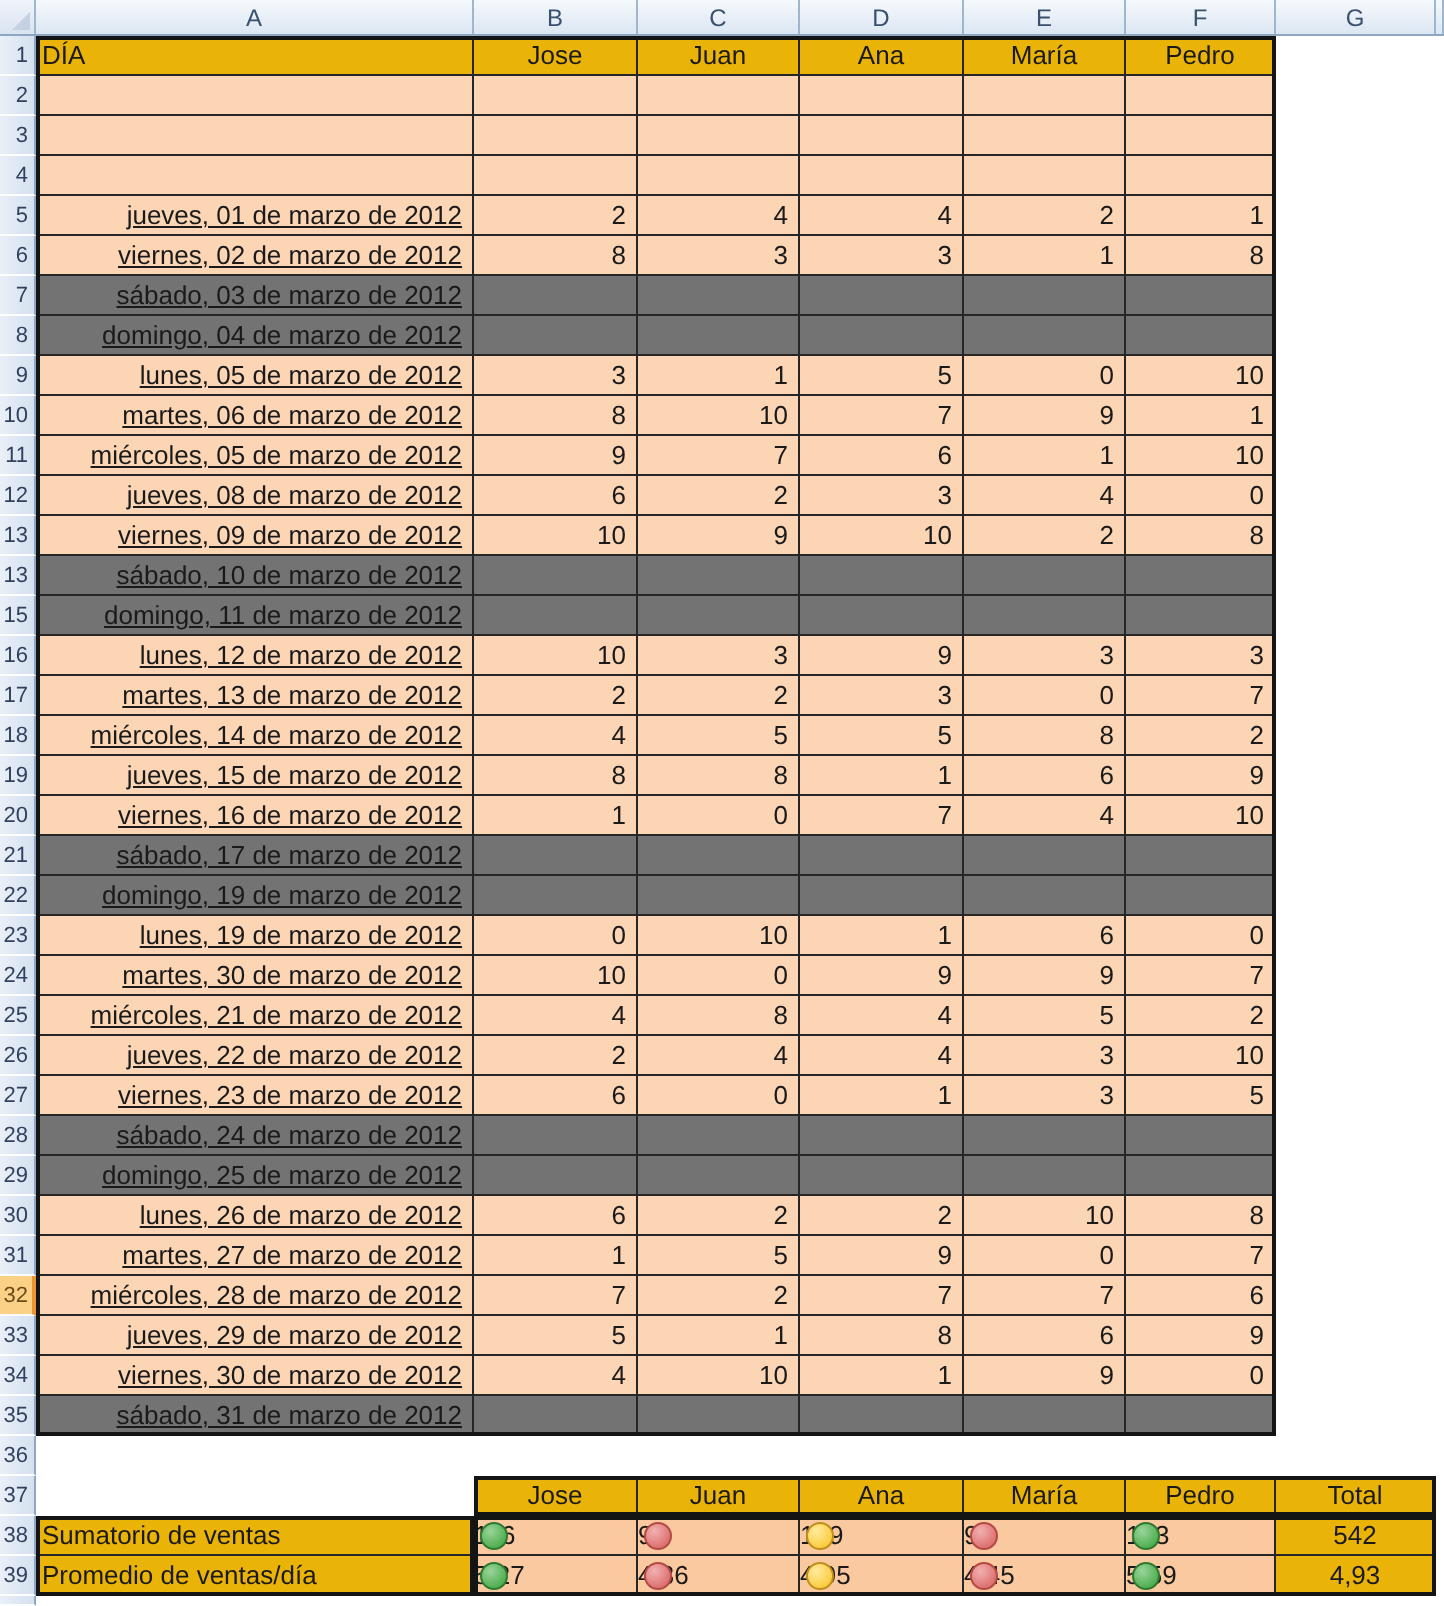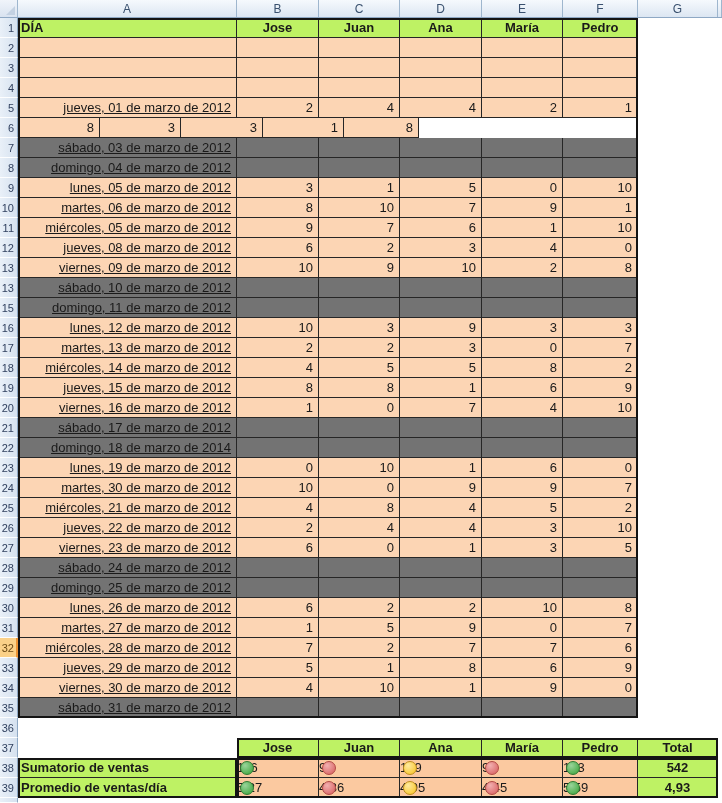--- a/index.html
+++ b/index.html
@@ -28,21 +28,21 @@
        border-right:1px solid #8EA8C4;border-bottom:1px solid #FDFEFF;
        font-size:11px;color:#31415F;display:flex;align-items:center;
        justify-content:flex-end;padding-right:3px;}
   .gut.active{background:#FBD188;color:#6B4A15;border-right:2px solid #ED9435;padding-right:2px;}
 
   .cell{box-sizing:border-box;height:20px;flex:none;
         border-right:1px solid #262626;border-bottom:1px solid #262626;
         font-size:13px;color:#1A1A1A;display:flex;align-items:center;overflow:hidden;}
   .light{background:#FCD5B4;}
   .wkend{background:#737373;}
-  .orange{background:#bef264;font-weight:bold;}
+  .orange{background:#eab308;font-weight:normal;}
   .blank{border-right:none;border-bottom:none;background:#fff;}
   .date{justify-content:flex-end;padding-right:5px;white-space:nowrap;text-decoration:underline;}
   .num{justify-content:flex-end;padding-right:5px;}
   .center{justify-content:center;text-align:center;}
   .label{padding-left:3px;white-space:nowrap;}
 
   .sumcell{background:#FBC9A0;position:relative;justify-content:flex-start;}
   .tl{position:absolute;left:3px;top:3px;width:12px;height:12px;border-radius:50%;box-sizing:content-box;}
   .tl.green{background:radial-gradient(circle at 35% 30%,#9AD49A,#4FAE4F 75%);border:1px solid #2F7A32;}
   .tl.red{background:radial-gradient(circle at 35% 30%,#F2B0B0,#DD7070 75%);border:1px solid #B34A45;}
@@ -120,20 +120,21 @@
         <div class="cell wB num light">2</div>
         <div class="cell wC num light">4</div>
         <div class="cell wD num light">4</div>
         <div class="cell wE num light">2</div>
         <div class="cell wF num light">1</div>
         <div class="cell wG blank"></div>
         <div class="cell wS blank"></div>
       </div>
       <div class="row">
         <div class="gut">6</div>
+        <div class="cell wA date light">viernes, 02 de marzo de 2012</div>
         <div class="cell wB num light">8</div>
         <div class="cell wC num light">3</div>
         <div class="cell wD num light">3</div>
         <div class="cell wE num light">1</div>
         <div class="cell wF num light">8</div>
         <div class="cell wG blank"></div>
         <div class="cell wS blank"></div>
       </div>
       <div class="row">
         <div class="gut">7</div>
@@ -295,21 +296,21 @@
         <div class="cell wB num wkend"></div>
         <div class="cell wC num wkend"></div>
         <div class="cell wD num wkend"></div>
         <div class="cell wE num wkend"></div>
         <div class="cell wF num wkend"></div>
         <div class="cell wG blank"></div>
         <div class="cell wS blank"></div>
       </div>
       <div class="row">
         <div class="gut">22</div>
-        <div class="cell wA date wkend">domingo, 18 de marzo de 2014</div>
+        <div class="cell wA date wkend">domingo, 19 de marzo de 2012</div>
         <div class="cell wB num wkend"></div>
         <div class="cell wC num wkend"></div>
         <div class="cell wD num wkend"></div>
         <div class="cell wE num wkend"></div>
         <div class="cell wF num wkend"></div>
         <div class="cell wG blank"></div>
         <div class="cell wS blank"></div>
       </div>
       <div class="row">
         <div class="gut">23</div>

